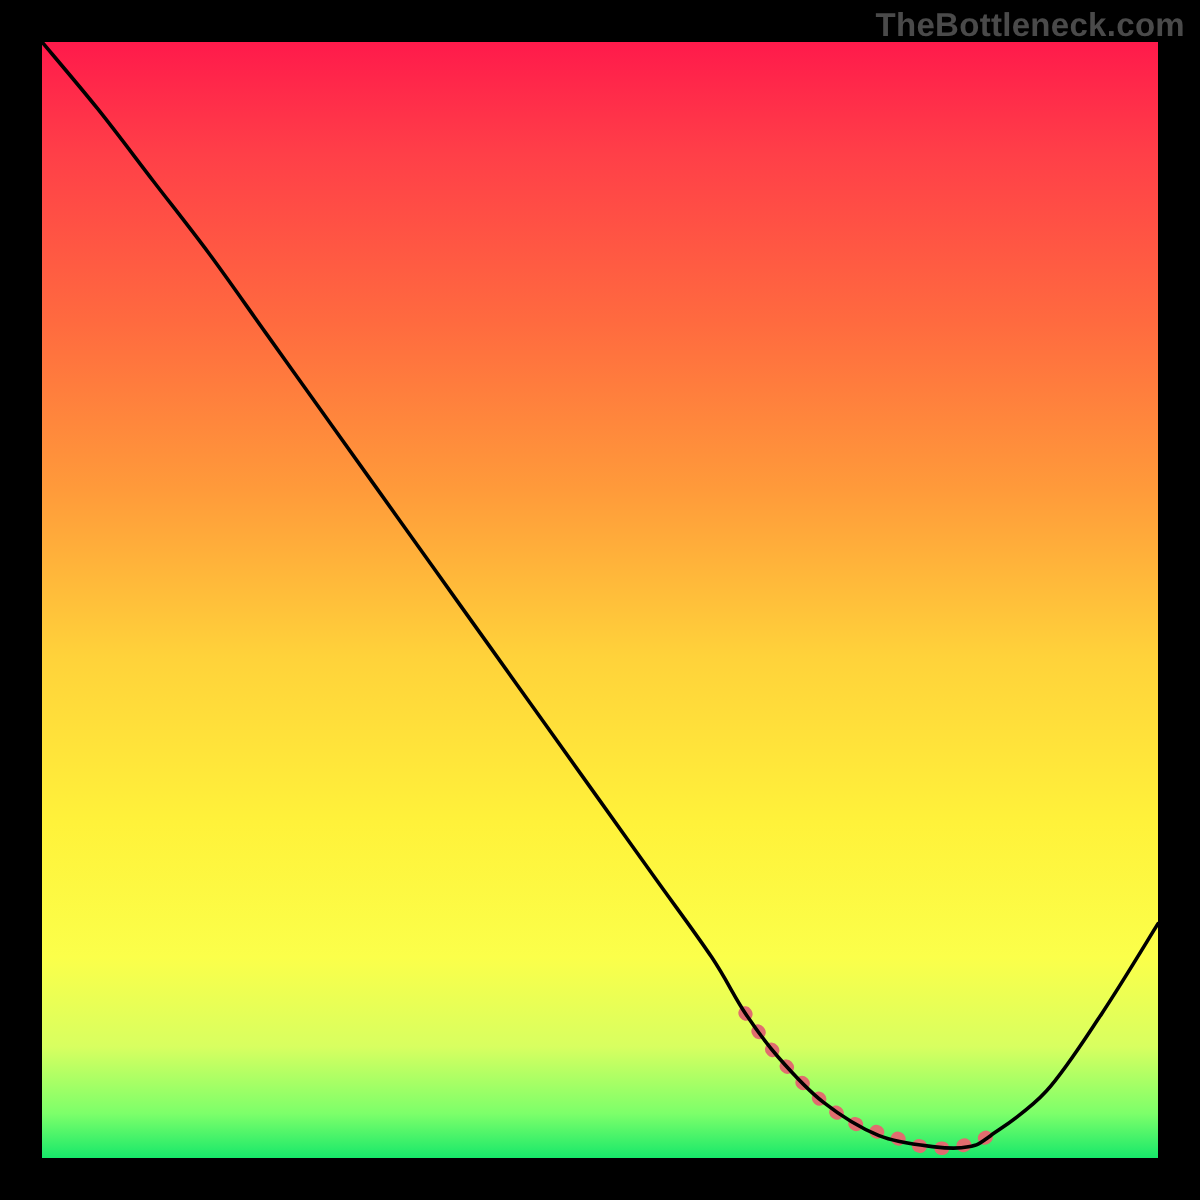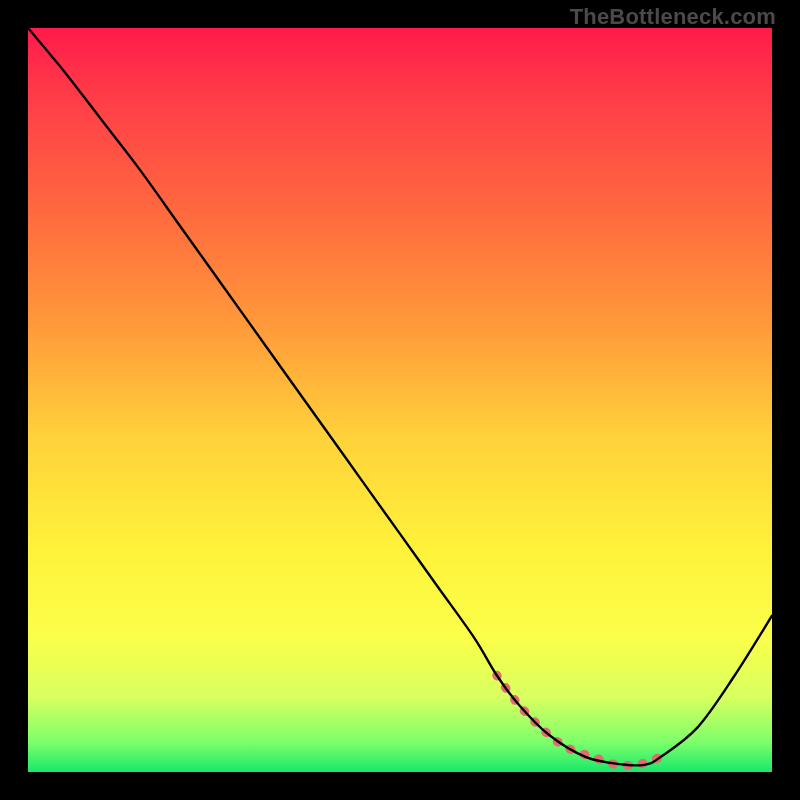--- a/index.html
+++ b/index.html
@@ -13,21 +13,21 @@
   }
   .frame {
     position: relative;
     width: 800px;
     height: 800px;
     background: #000;
   }
   .watermark {
     position: absolute;
     top: 4px;
-    right: 24px;
+    right: 10px;
     color: #4a4a4a;
     font-size: 22px;
     font-weight: 600;
     letter-spacing: 0.2px;
     z-index: 10;
   }
   .plot {
     position: absolute;
     top: 28px;
     left: 28px;

